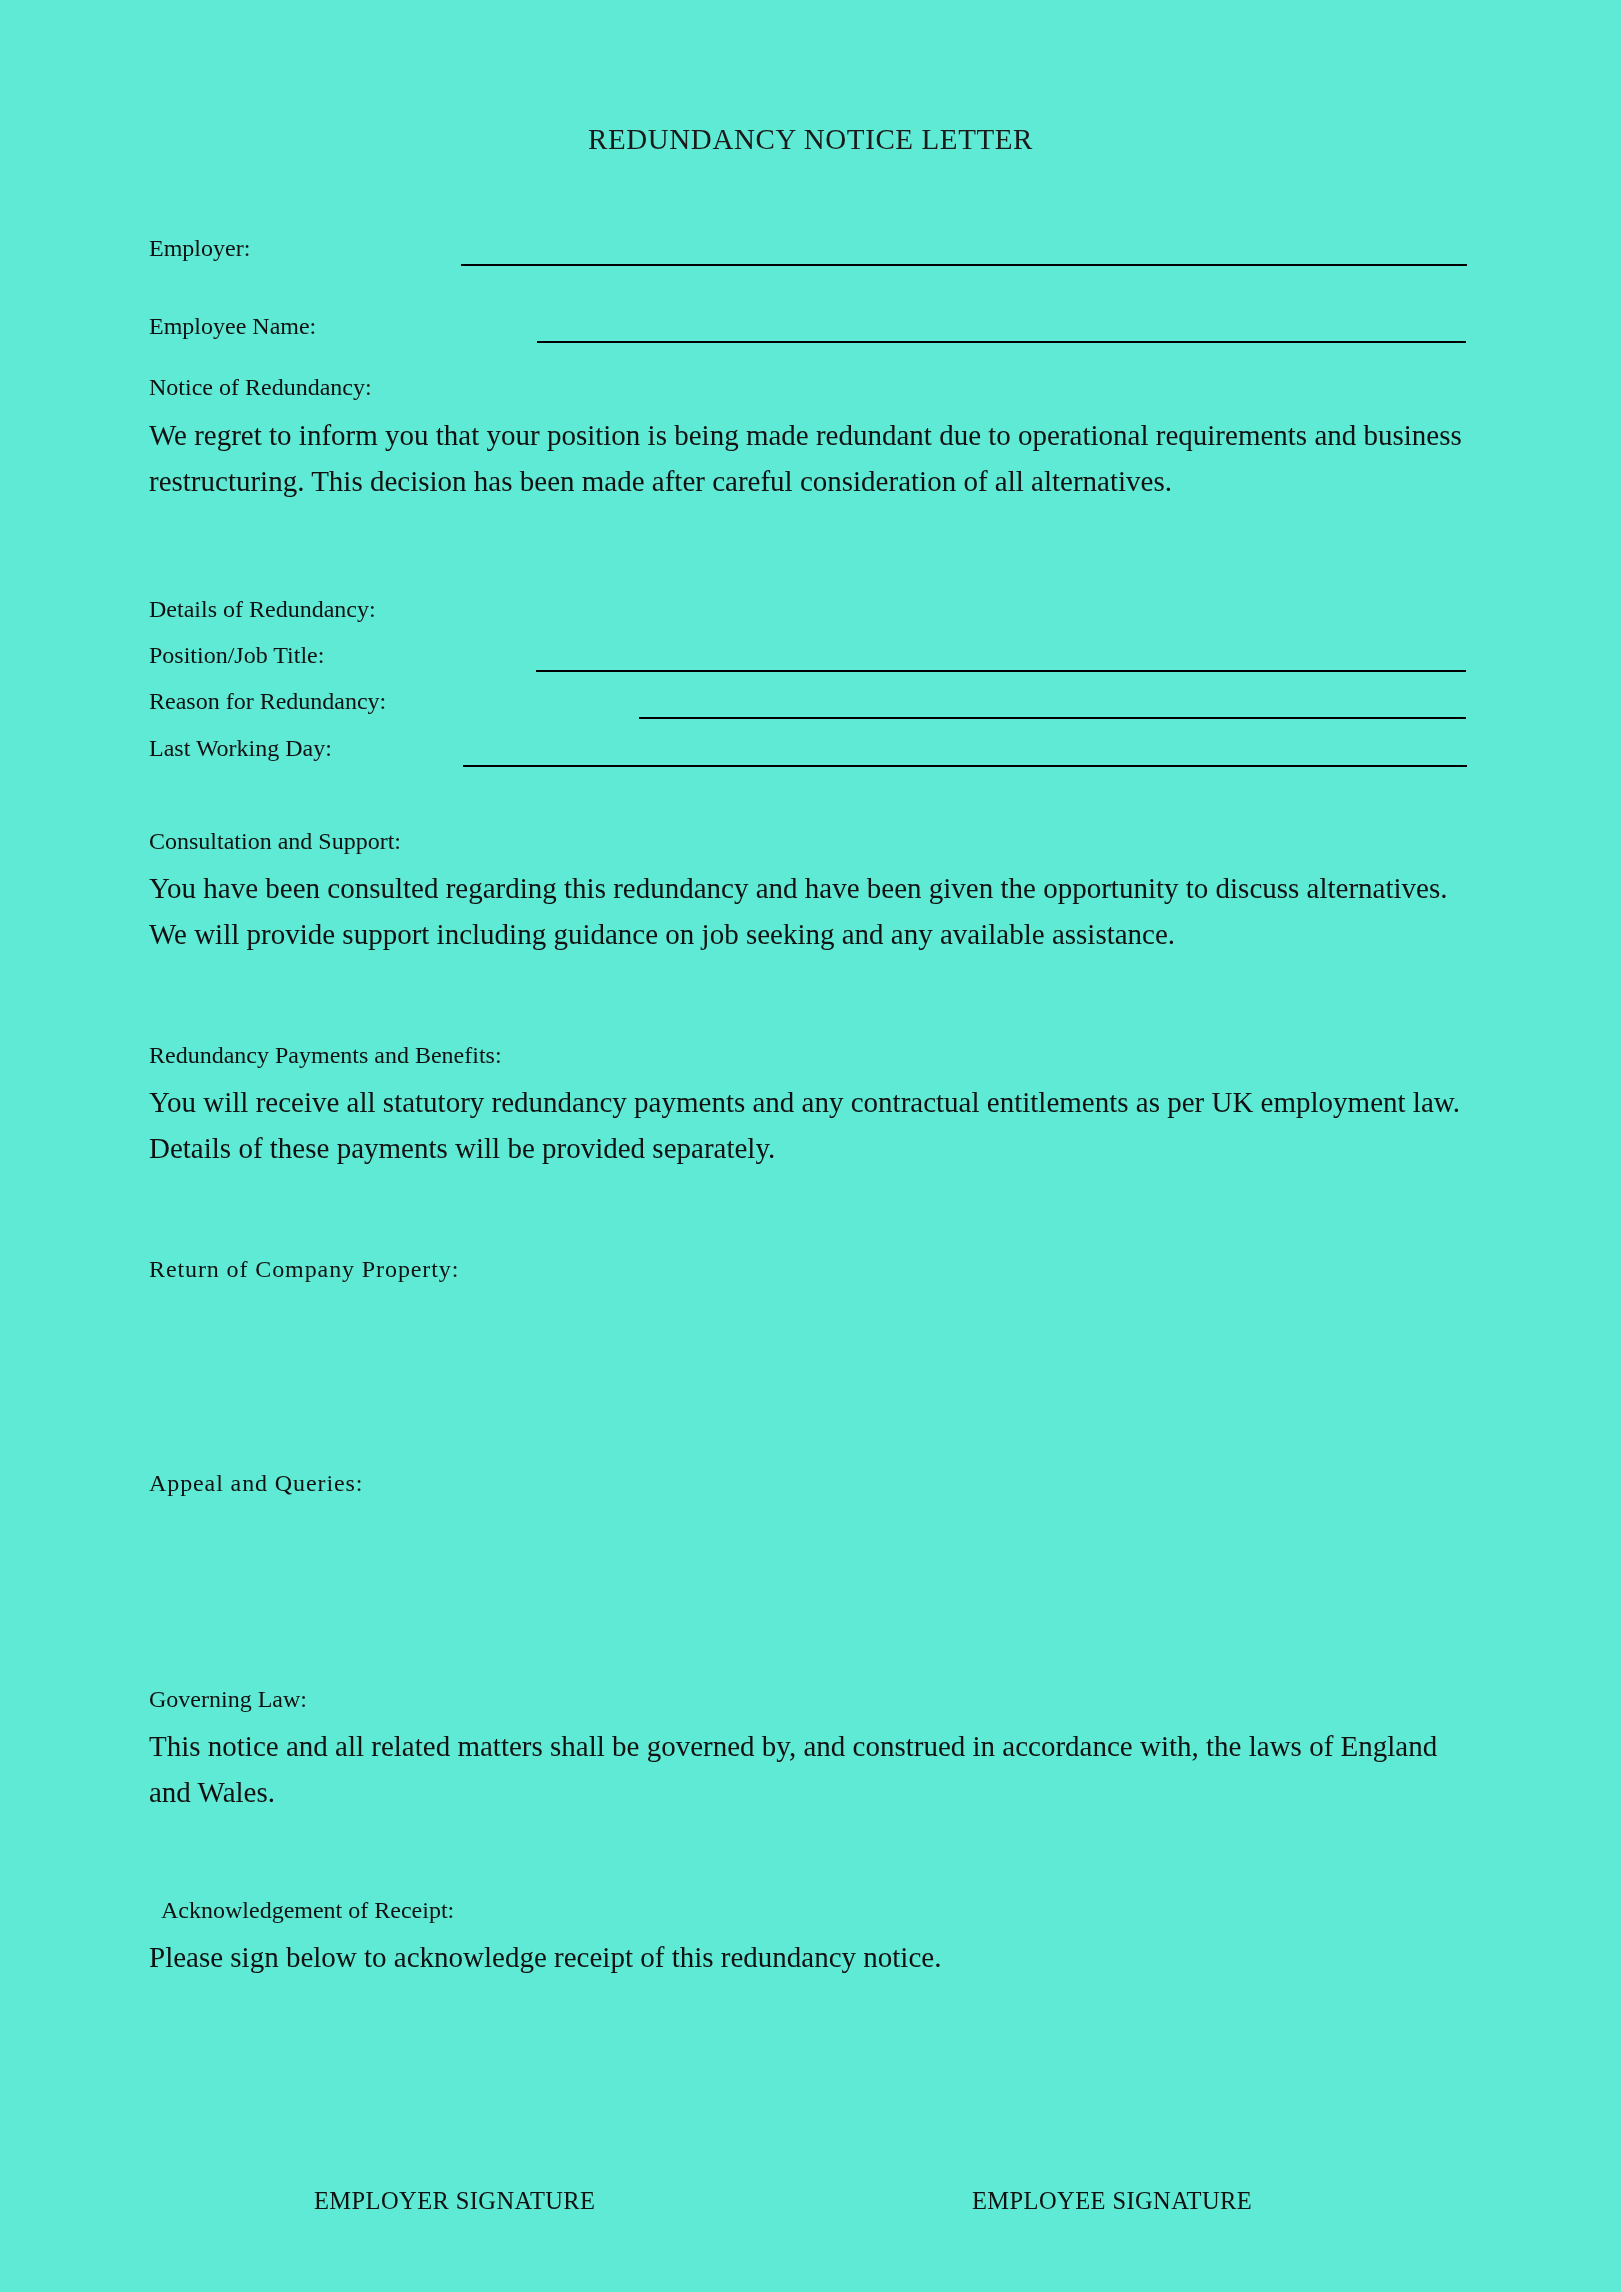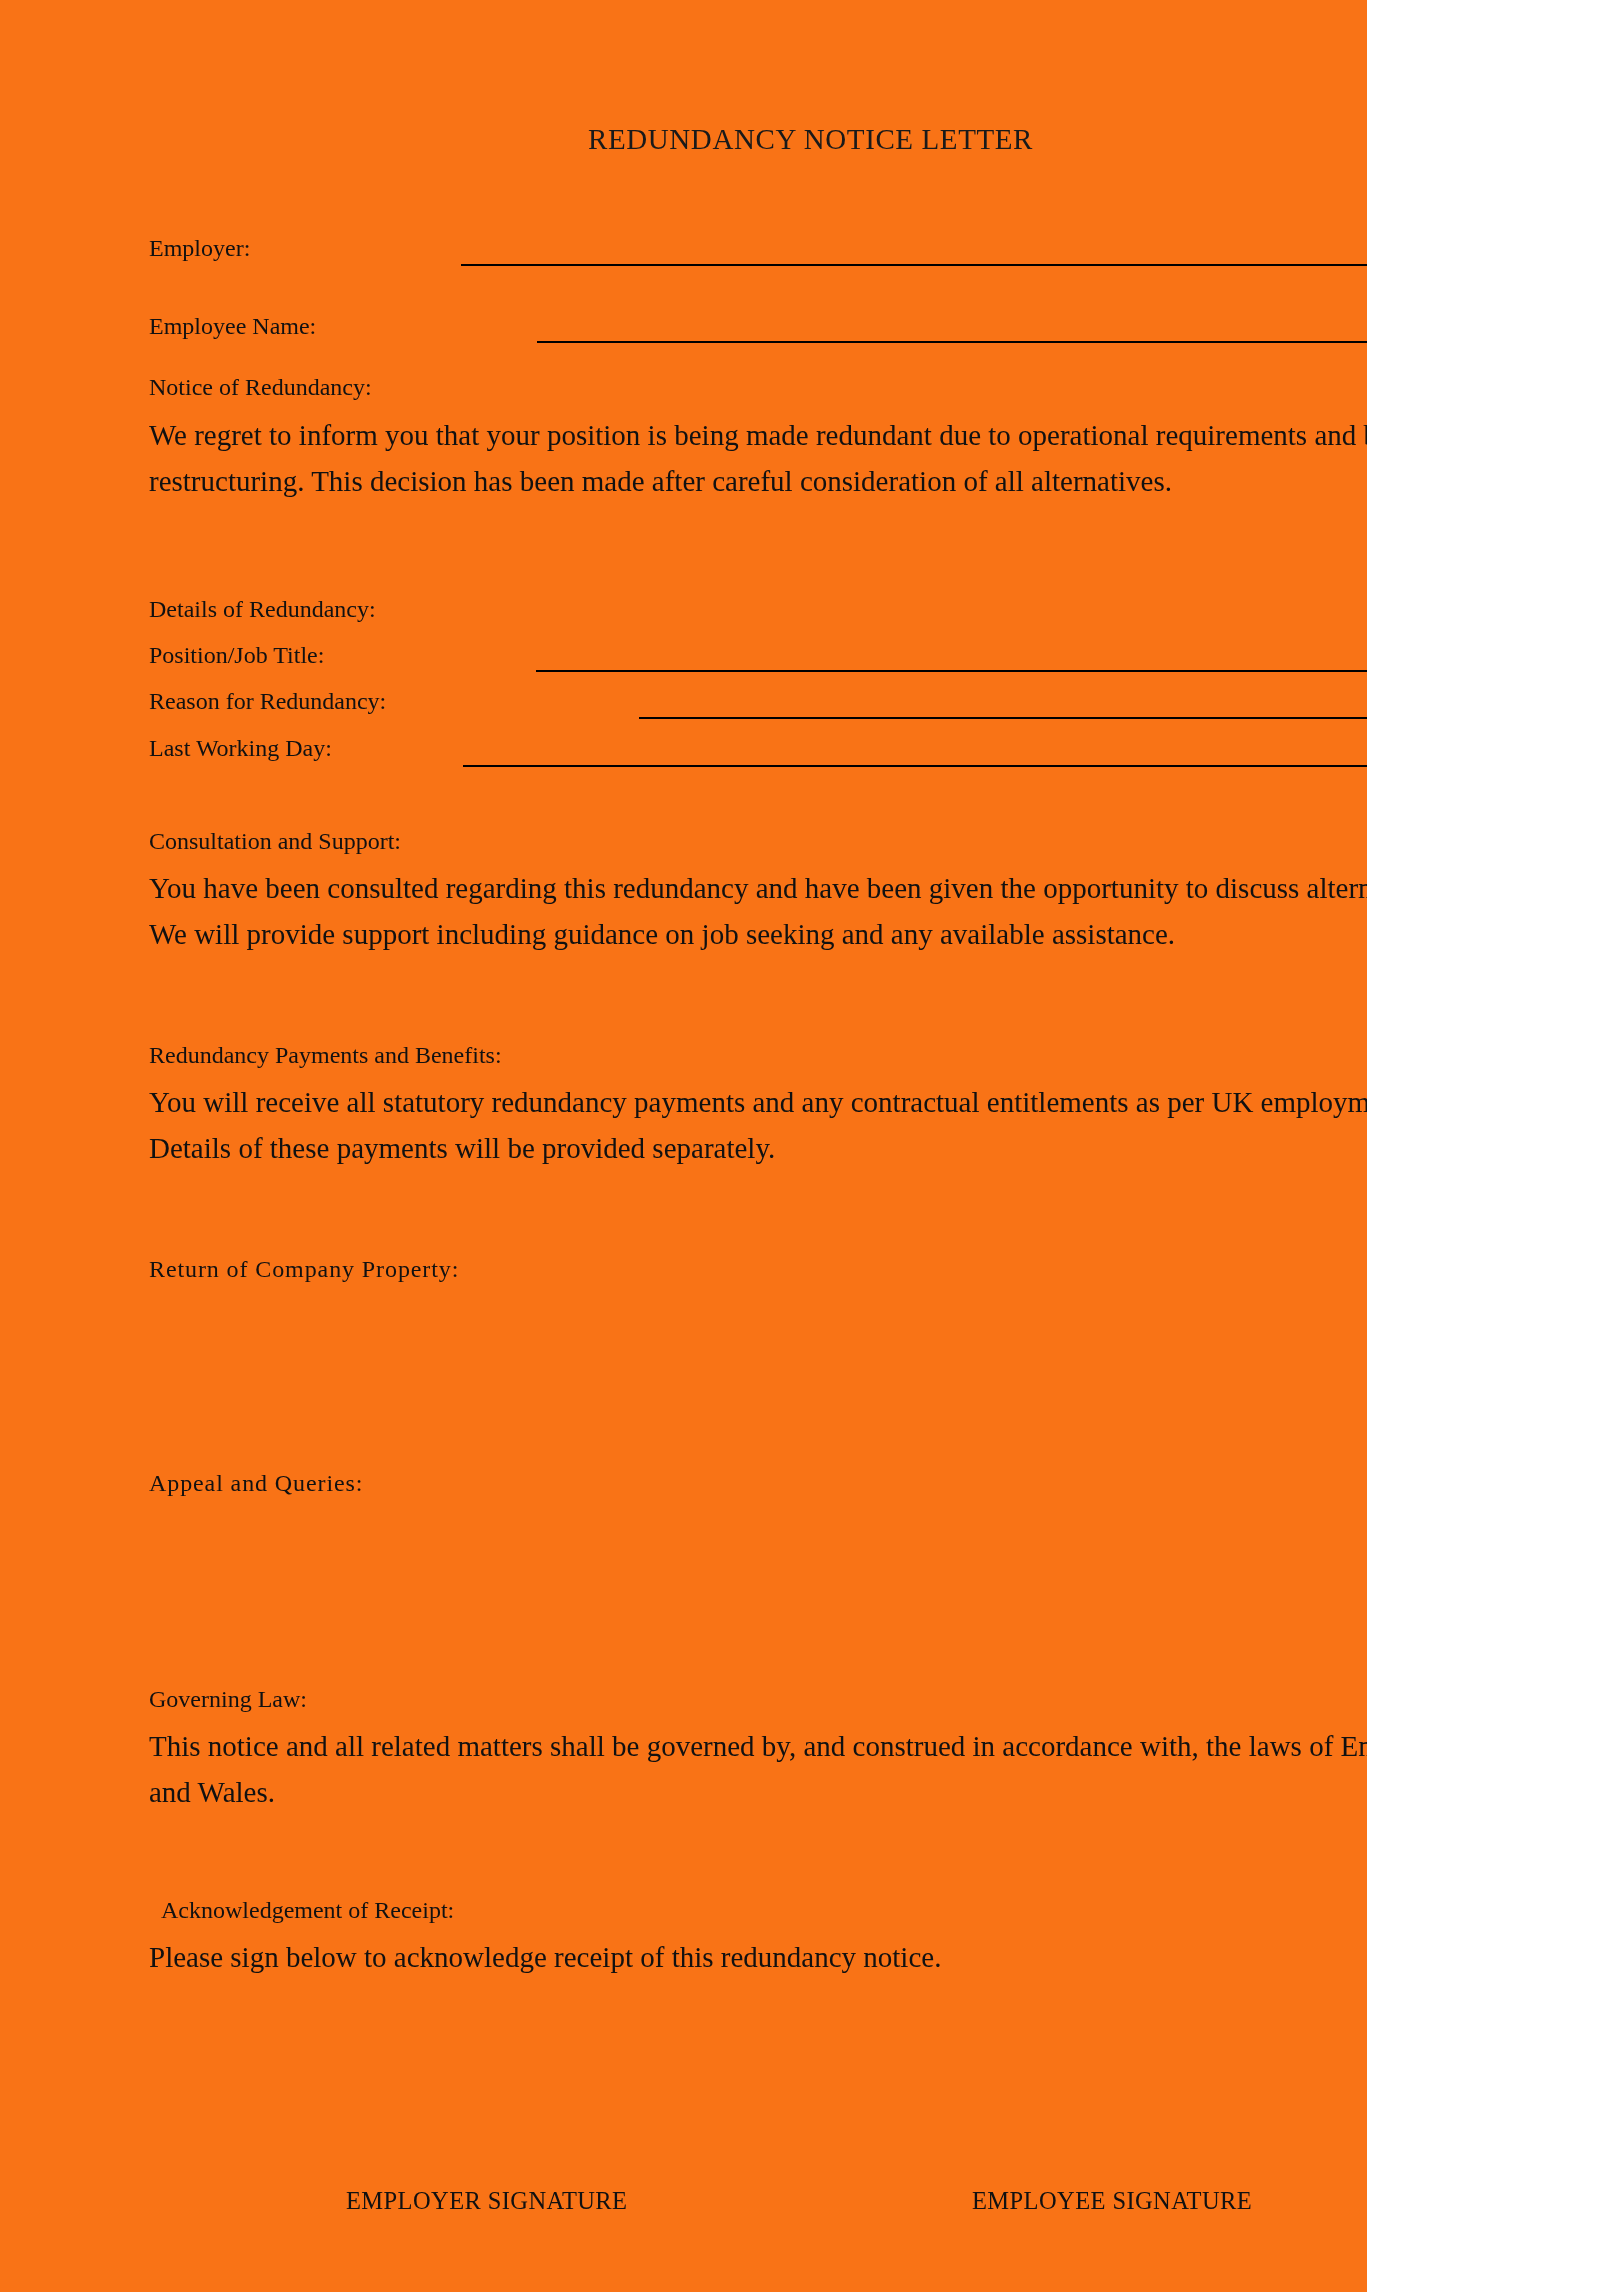--- a/index.html
+++ b/index.html
@@ -2,23 +2,23 @@
 <html><head>
 <meta charset="utf-8">
 <style>
   html, body {
     margin: 0;
     padding: 0;
     background: #ffffff;
   }
   .page {
     position: relative;
-    width: 1367px;
+    width: 1621px;
     height: 2293px;
-    background: #f97316;
+    background: #5eead4;
     font-family: "Liberation Serif", "DejaVu Serif", serif;
     color: #000000;
     overflow: hidden;
     box-sizing: border-box;
   }
   .doc-title {
     position: absolute;
     top: 123px;
     left: 0;
     width: 1621px;
@@ -96,21 +96,21 @@
 
   #appeal-head           { top: 1470px; }
   #appeal-para           { top: 1507px; }
 
   #governing-head        { top: 1686px; }
   #governing-para        { top: 1723px; }
 
   #ack-head              { top: 1897px; margin-left: 12px; }
   #ack-para              { top: 1934px; }
 
-  #employer-signature    { top: 2187px; left: 314px; margin-left: 32px; }
+  #employer-signature    { top: 2187px; left: 314px; }
   #employee-signature    { top: 2187px; left: 972px; }
 </style>
 </head>
 <body>
 
 <div class="page">
 
   <div class="doc-title" id="doc-title">REDUNDANCY NOTICE LETTER</div>
 
   <div class="field-row" id="employer-label">Employer:</div>

